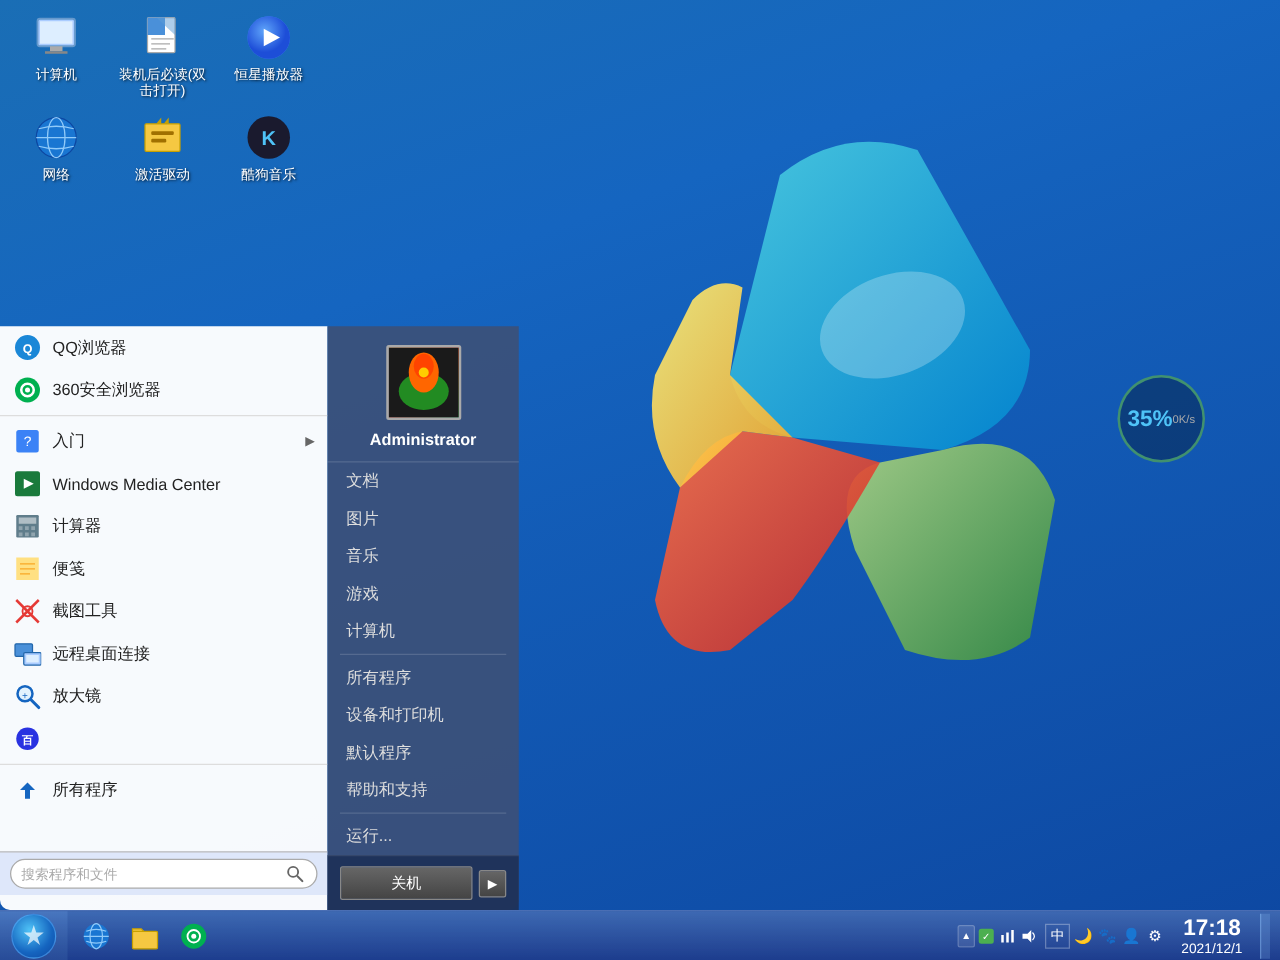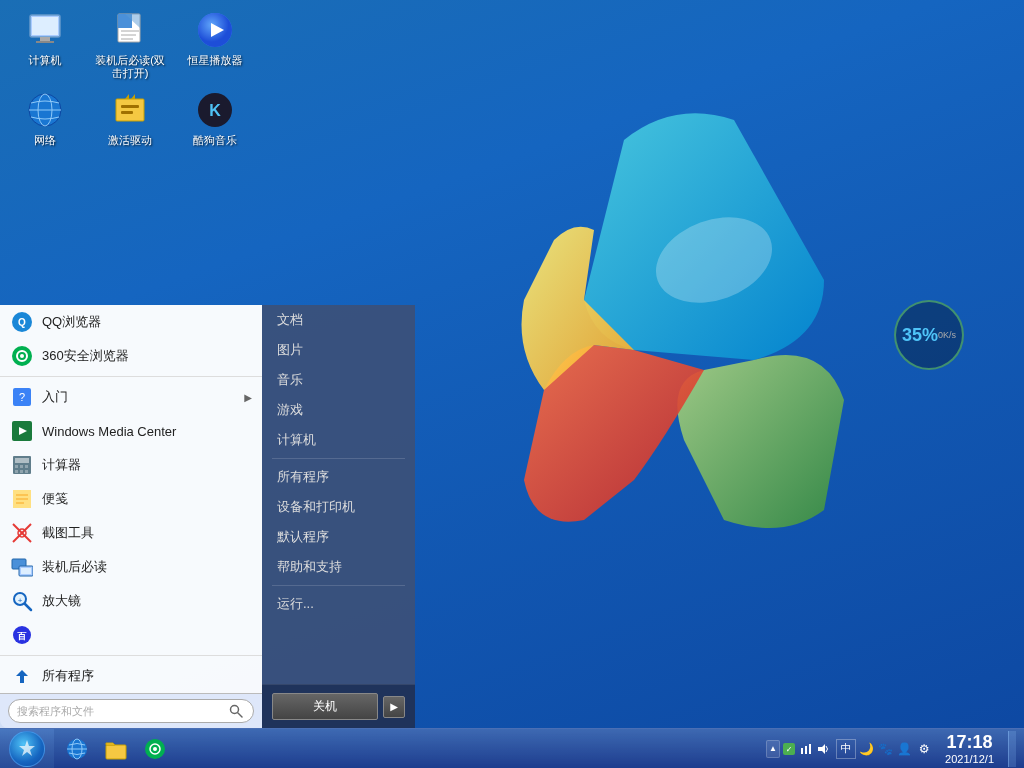--- a/index.html
+++ b/index.html
@@ -169,20 +169,21 @@
       margin: 3px 10px;
     }
 
     
     .start-menu-bottom {
       display: flex;
       align-items: center;
       padding: 5px 8px;
       background: rgba(220,230,250,0.95);
       border-top: 1px solid #bbb;
+      margin-top: 32px;
     }
 
     .search-box {
       flex: 1;
       height: 24px;
       background: white;
       border: 1px solid #aaa;
       border-radius: 12px;
       padding: 0 8px;
       font-size: 11px;
@@ -610,21 +611,21 @@
 
 
       <div class="menu-item">
         <div class="item-icon">
           <svg width="22" height="22" viewBox="0 0 22 22">
             <rect x="1" y="3" width="14" height="10" rx="1" fill="#4a90d9" stroke="#2266aa" stroke-width="1"></rect>
             <rect x="8" y="10" width="14" height="10" rx="1" fill="#aaccff" stroke="#2266aa" stroke-width="1"></rect>
             <rect x="10" y="12" width="10" height="6" fill="#ddeeff"></rect>
           </svg>
         </div>
-        <span class="item-label">装机后必读</span>
+        <span class="item-label">远程桌面连接</span>
       </div>
 
       <div class="menu-item">
         <div class="item-icon">
           <svg width="22" height="22" viewBox="0 0 22 22">
             <circle cx="9" cy="9" r="6" fill="#e3f2fd" stroke="#1565c0" stroke-width="2"></circle>
             <line x1="14" y1="14" x2="20" y2="20" stroke="#1565c0" stroke-width="2.5" stroke-linecap="round"></line>
             <text x="9" y="13" text-anchor="middle" font-size="8" fill="#1565c0">+</text>
           </svg>
         </div>
@@ -659,20 +660,33 @@
               <circle cx="5.5" cy="5.5" r="4" fill="none" stroke="#666" stroke-width="1.5"></circle>
               <line x1="9" y1="9" x2="13" y2="13" stroke="#666" stroke-width="1.5" stroke-linecap="round"></line>
             </svg>
           </div>
         </div>
       </div>
     </div>
 
     <div class="start-menu-right">
 
+      <div class="right-panel-user">
+        <div class="user-avatar">
+          <svg width="56" height="56" viewBox="0 0 56 56">
+            <rect width="56" height="56" fill="#1a1a1a"></rect>
+
+            <ellipse cx="28" cy="35" rx="20" ry="15" fill="#228b22"></ellipse>
+            <ellipse cx="28" cy="20" rx="12" ry="16" fill="#ff6600"></ellipse>
+            <ellipse cx="28" cy="15" rx="8" ry="10" fill="#ff4400"></ellipse>
+            <circle cx="28" cy="20" r="4" fill="#ffcc00"></circle>
+          </svg>
+        </div>
+        <span class="user-name">Administrator</span>
+      </div>
 
       <div class="right-menu-item">
         <span>文档</span>
       </div>
       <div class="right-menu-item">
         <span>图片</span>
       </div>
       <div class="right-menu-item">
         <span>音乐</span>
       </div>

